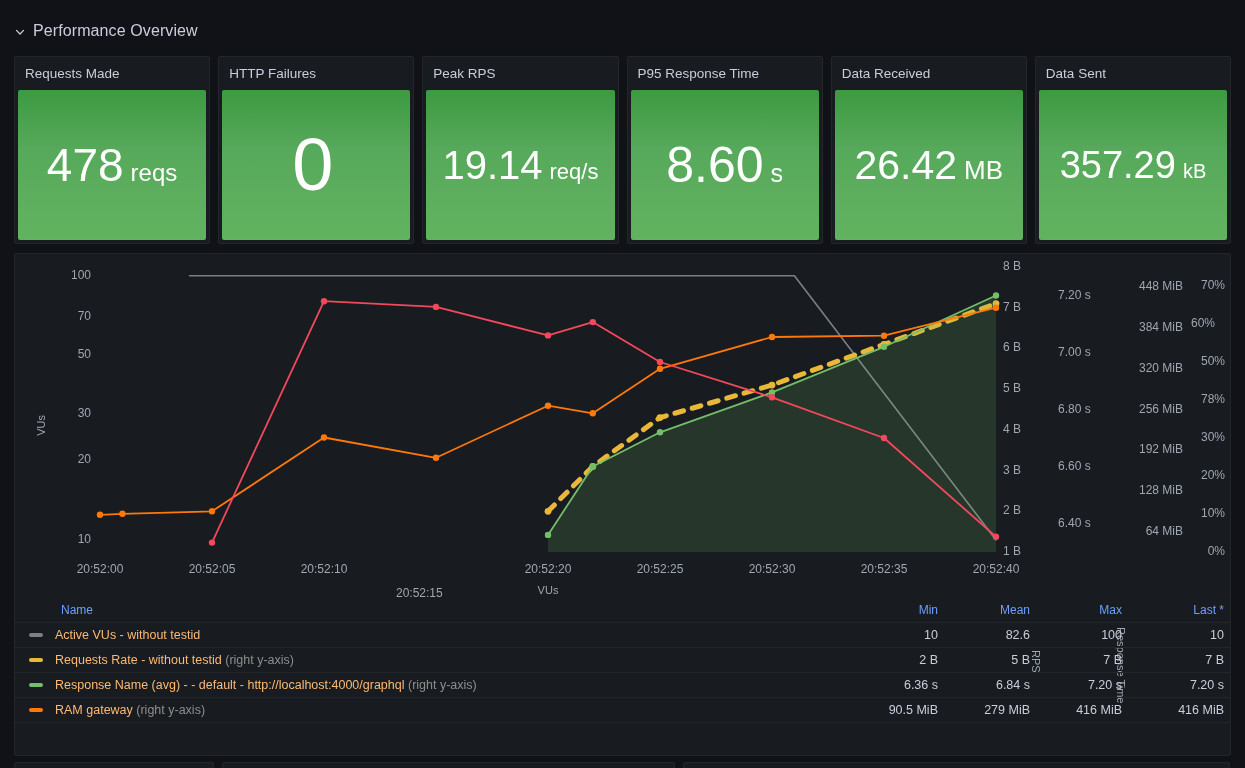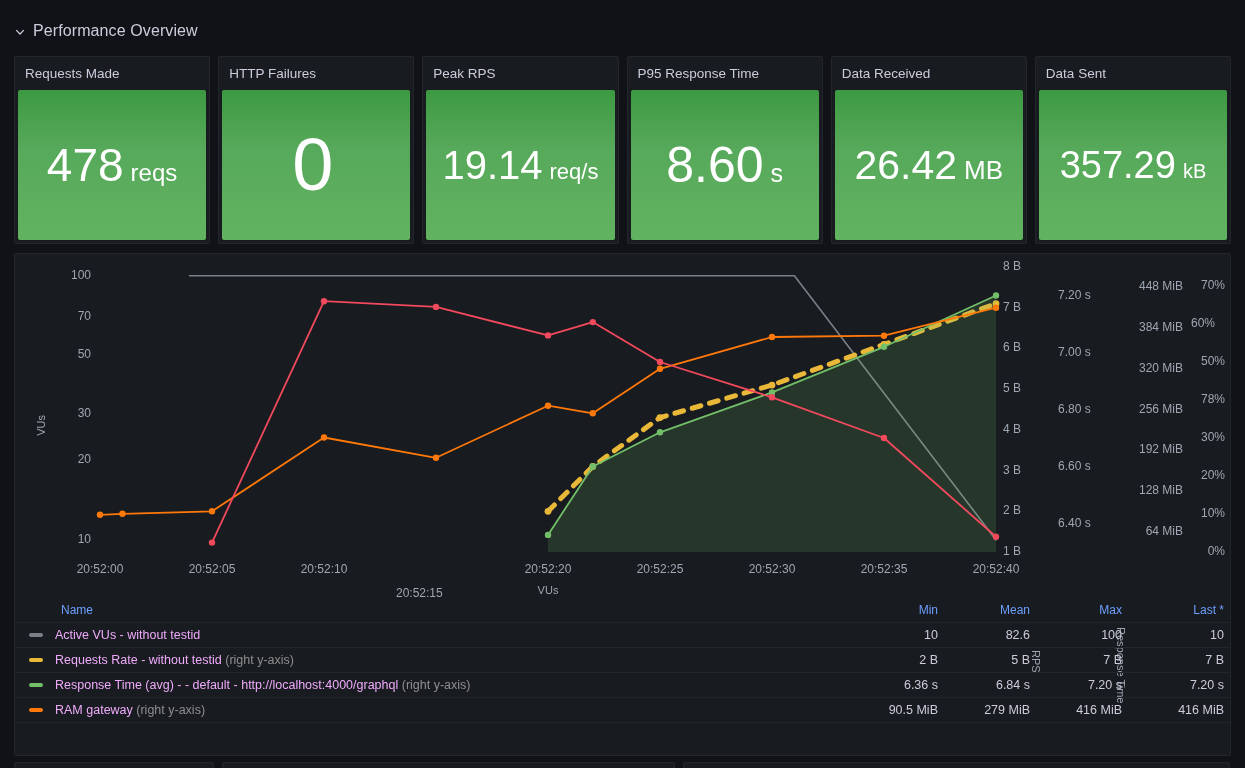--- a/index.html
+++ b/index.html
@@ -112,21 +112,21 @@
     padding: 5px 8px; text-align: right;
     border-bottom: 1px solid #23262b;
     white-space: nowrap;
   }
   .legend td.name-cell { text-align: left; padding-left: 14px; }
   .swatch {
     display: inline-block; width: 14px; height: 4px;
     border-radius: 2px; vertical-align: middle;
     margin-right: 12px; position: relative; top: -1px;
   }
-  .series-name { color: #f0abfc; }
+  .series-name { color: #fdba74; }
   .axis-note { color: #8e8e8e; }
 
   
   .bottom-strip { position: absolute; left: 0; top: 762px; width: 1245px; height: 6px; }
   .bp {
     position: absolute; top: 0; height: 6px;
     background: #181b1f;
     border: 1px solid #23262b; border-bottom: none;
     border-radius: 2px 2px 0 0;
   }
@@ -332,21 +332,21 @@
             <td>10</td>
           </tr>
           <tr>
             <td class="name-cell"><span class="swatch" style="background: rgb(234, 184, 57);"></span><span class="series-name">Requests Rate - without testid</span><span class="axis-note"> (right y-axis)</span></td>
             <td>2 B</td>
             <td>5 B</td>
             <td>7 B</td>
             <td>7 B</td>
           </tr>
           <tr>
-            <td class="name-cell"><span class="swatch" style="background: rgb(115, 191, 105);"></span><span class="series-name">Response Time (avg) - - default - http://localhost:4000/graphql</span><span class="axis-note"> (right y-axis)</span></td>
+            <td class="name-cell"><span class="swatch" style="background: rgb(115, 191, 105);"></span><span class="series-name">Response Name (avg) - - default - http://localhost:4000/graphql</span><span class="axis-note"> (right y-axis)</span></td>
             <td>6.36 s</td>
             <td>6.84 s</td>
             <td>7.20 s</td>
             <td>7.20 s</td>
           </tr>
           <tr>
             <td class="name-cell"><span class="swatch" style="background: rgb(255, 120, 10);"></span><span class="series-name">RAM gateway</span><span class="axis-note"> (right y-axis)</span></td>
             <td>90.5 MiB</td>
             <td>279 MiB</td>
             <td>416 MiB</td>

